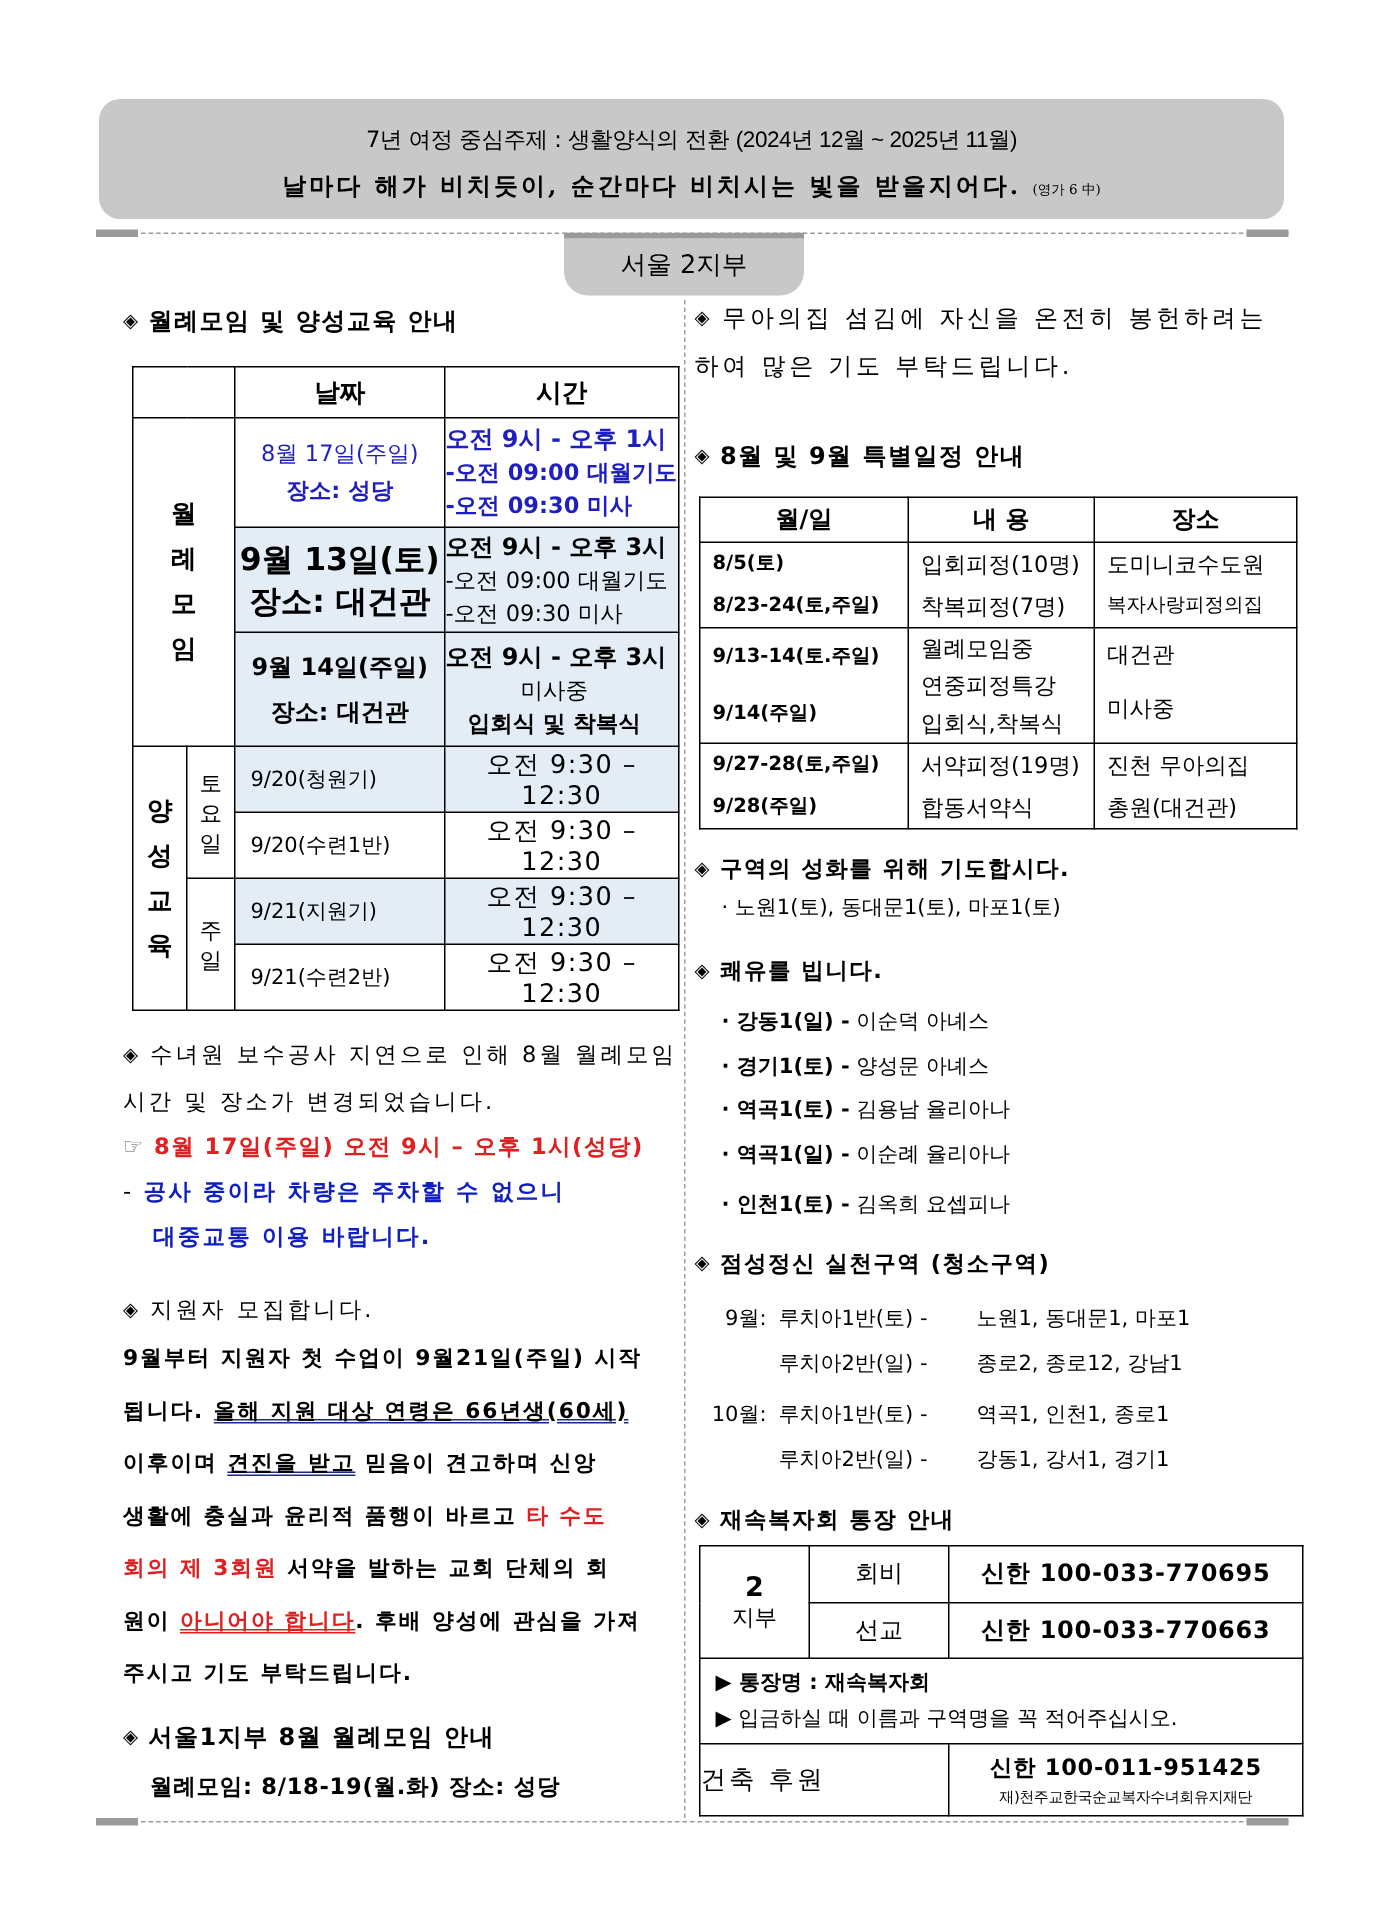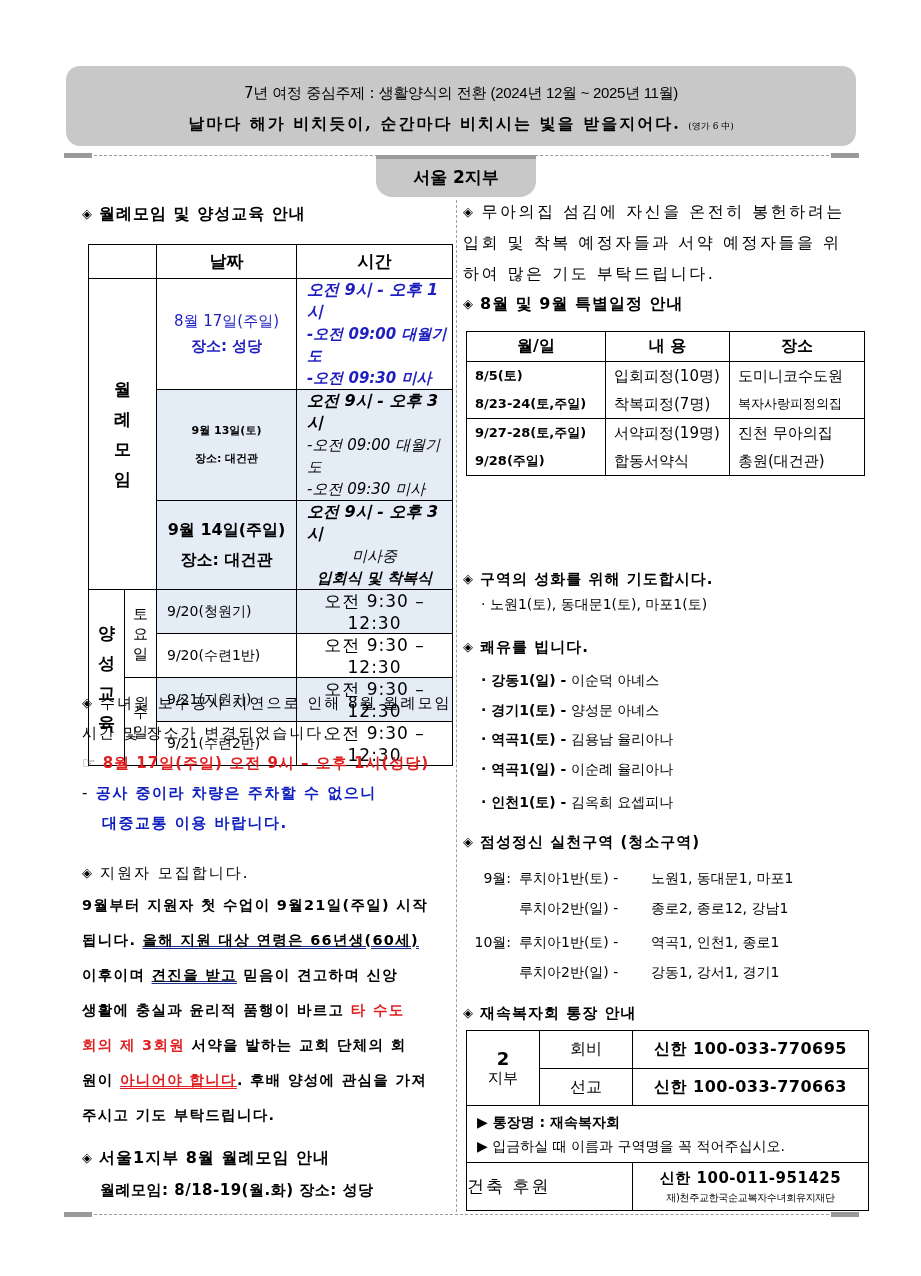--- a/index.html
+++ b/index.html
@@ -22,37 +22,37 @@
   .banner .l2 .small { font-size: 9px; font-weight: normal; letter-spacing: 0; }
 
   .hline {
     position: absolute; left: 64px; top: 155px; width: 795px; height: 0;
     border-top: 1.5px dashed #9a9a9a;
   }
   .hline-cap { position: absolute; height: 5px; width: 28px; background: #9a9a9a; }
   .branch-tab {
     position: absolute; left: 376px; top: 155px; width: 160px; height: 42px;
     background: #c8c8c8; border-radius: 0 0 16px 16px; border-top: 4px solid #9a9a9a;
-    text-align: center; font-size: 17px; font-weight: bold; line-height: 36px;
+    text-align: center; font-size: 17px; font-weight: normal; line-height: 36px;
   }
   .vline { position: absolute; left: 456px; top: 200px; height: 1012px; border-left: 1.5px dashed #a0a0a0; }
   .bottom-line { position: absolute; left: 64px; top: 1214px; width: 795px; border-top: 1.5px dashed #9a9a9a; }
 
   .diamond { display: inline-block; font-size: 13px; margin-right: 6px; vertical-align: 1px; }
   .h { font-weight: bold; font-size: 16px; letter-spacing: 1px; }
 
   table { border-collapse: collapse; }
   .t1 { position: absolute; left: 88px; top: 244px; width: 365px; font-size: 15px; }
   .t1 td, .t1 th { border: 1.5px solid #000; text-align: center; vertical-align: middle; }
   .t1 th { font-size: 17px; height: 34px; font-weight: bold; }
   .bg { background: #e4ecf6; }
   .blue { color: #1f1fbf; }
   .t1 .vert { font-weight: bold; font-size: 17px; line-height: 30px; }
   .t1 .vert2 { font-size: 15px; line-height: 20px; }
-  .t1 .time-cell { text-align: left; padding-left: 10px; font-size: 15px; line-height: 22px; font-style: italic; }
+  .t1 .time-cell { text-align: left; font-size: 15px; line-height: 22px; }
   .t1 .date-cell { font-size: 15px; line-height: 25px; font-weight: bold; }
   .t1 .edu-date { text-align: left; padding-left: 10px; font-size: 14px; height: 43px; }
   .t1 .edu-time { font-size: 17px; letter-spacing: 1px; }
 
   .p { font-size: 15px; line-height: 30px; letter-spacing: 1.5px; }
   .red { color: #e02020; }
   .darkblue { color: #1020c0; }
   .u-blue { text-decoration: underline; text-decoration-style: double; text-decoration-color: #1a2a8a; }
   .u-red { text-decoration: underline; text-decoration-style: double; text-decoration-color: #e02020; }
 
@@ -111,21 +111,21 @@
       <div style="font-weight:normal;">8월 17일(주일)</div>
       <div>장소: 성당</div>
     </td>
     <td class="time-cell blue" style="font-weight:bold;">
       <div style="font-size:16px;">오전 9시 - 오후 1시</div>
       <div>-오전 09:00 대월기도</div>
       <div>-오전 09:30 미사</div>
     </td>
   </tr>
   <tr style="height:70px;" class="bg">
-    <td class="date-cell" style="font-size:11px;line-height:28px;">
+    <td class="date-cell" style="font-size:21px;line-height:28px;">
       <div>9월 13일(토)</div>
       <div>장소: 대건관</div>
     </td>
     <td class="time-cell">
       <div style="font-weight:bold;font-size:16px;">오전 9시 - 오후 3시</div>
       <div>-오전 09:00 대월기도</div>
       <div>-오전 09:30 미사</div>
     </td>
   </tr>
   <tr style="height:76px;" class="bg">
@@ -194,21 +194,20 @@
   </div>
 </div>
 
 <div style="position:absolute;left:82px;top:1143px;width:372px;">
   <div class="h" style="line-height:30px;"><span class="diamond">◈</span><span>서울1지부 8월 월례모임 안내</span></div>
   <div style="font-weight:bold;font-size:15px;line-height:34px;padding-left:18px;letter-spacing:0.5px;">월례모임: 8/18-19(월.화) 장소: 성당</div>
 </div>
 
 <div style="position:absolute;left:463px;top:196px;width:408px;font-size:16px;line-height:31px;letter-spacing:2.5px;">
   <div><span class="diamond">◈</span><span>무아의집 섬김에 자신을 온전히 봉헌하려는</span></div>
-  <div>입회 및 착복 예정자들과 서약 예정자들을 위</div>
   <div>하여 많은 기도 부탁드립니다.</div>
 </div>
 
 <div style="position:absolute;left:463px;top:294px;" class="h">
   <span class="diamond">◈</span><span>8월 및 9월 특별일정 안내</span>
 </div>
 
 <table class="t2">
   <tbody>
       <tr>
@@ -221,20 +220,35 @@
           <div>8/5(토)</div>
           <div>8/23-24(토,주일)</div>
         </td>
     <td class="ct">
           <div>입회피정(10명)</div>
           <div>착복피정(7명)</div>
         </td>
     <td class="lc">
           <div>도미니코수도원</div>
           <div style="font-size:13px;">복자사랑피정의집</div>
+        </td>
+  </tr>
+  <tr>
+    <td class="dt">
+          <div style="line-height:38px;">9/13-14(토.주일)</div>
+          <div style="line-height:38px;">9/14(주일)</div>
+        </td>
+    <td class="ct" style="line-height:25px;">
+          <div>월례모임중</div>
+          <div>연중피정특강</div>
+          <div>입회식,착복식</div>
+        </td>
+    <td class="lc" style="vertical-align:top;">
+          <div style="line-height:34px;">대건관</div>
+          <div style="line-height:38px;">미사중</div>
         </td>
   </tr>
   <tr>
     <td class="dt">
           <div>9/27-28(토,주일)</div>
           <div>9/28(주일)</div>
         </td>
     <td class="ct">
           <div>서약피정(19명)</div>
           <div>합동서약식</div>

